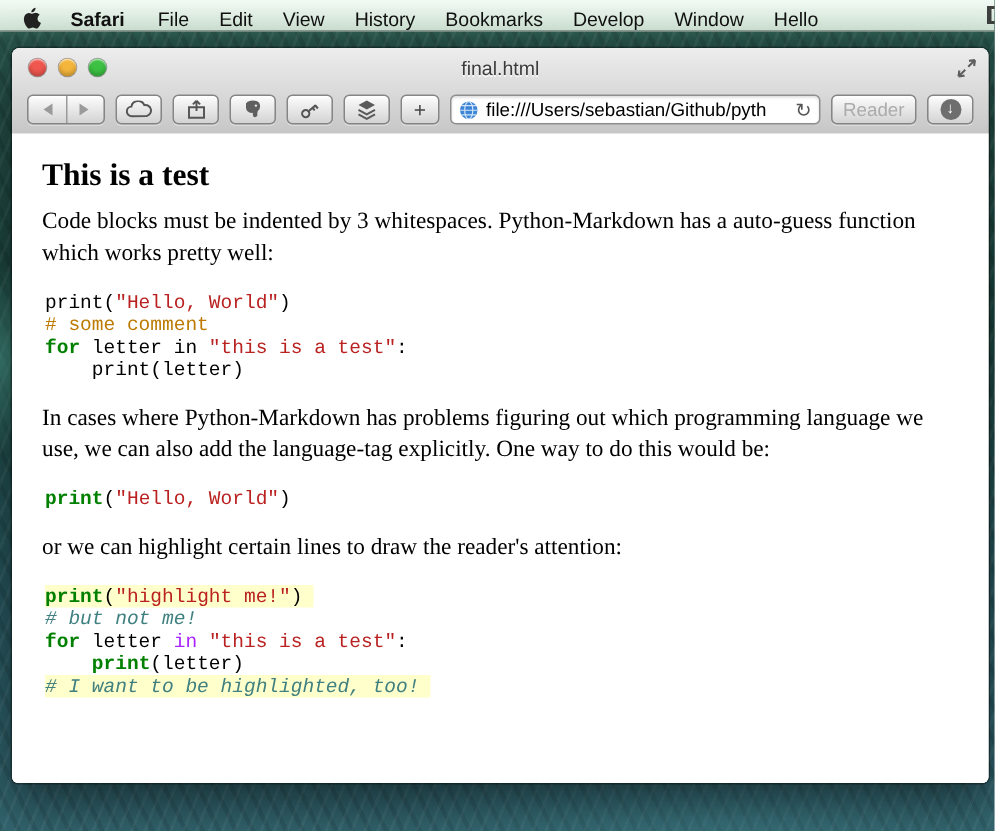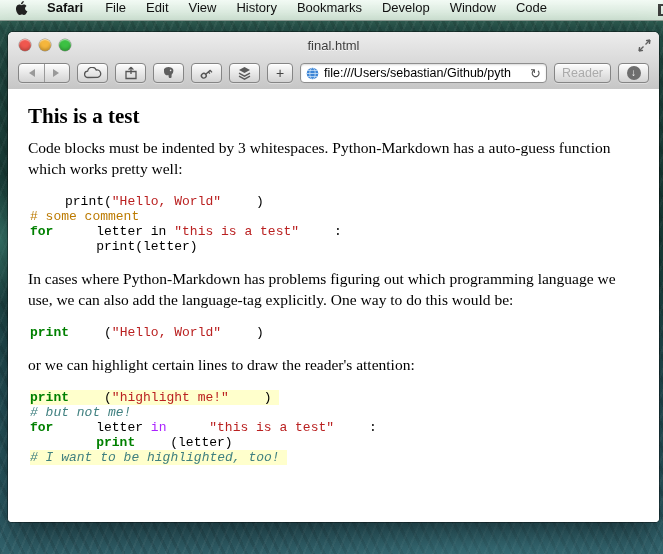--- a/index.html
+++ b/index.html
@@ -14,21 +14,21 @@
       repeating-linear-gradient(64deg, rgba(0,0,0,.10) 0 3px, transparent 3px 10px),
       linear-gradient(180deg,#4a8069 0%, #265149 5%, #1c453f 35%, #23525622 60%, transparent 100%),
       linear-gradient(180deg,#1e4741 0%, #1d4742 40%, #27565e 72%, #2d5f69 88%, #33656f 100%);
   }
 
   
   .menubar {
     position:absolute; left:0; top:0; width:663px; height:21px;
     background:linear-gradient(#f2faf4,#cfe3d4);
     border-bottom:1px solid rgba(20,40,30,.45);
-    display:flex; align-items:flex-start; font-size:13px; color:#111;
+    display:flex; align-items:flex-end; font-size:13px; color:#111;
   }
   .apple { margin:0 9px 0 14px; display:flex; align-items:center; }
   .menu-item { padding:0 10px; }
   .menu-item.app { font-weight:bold; padding-right:12px; }
   .menu-edge-glyph { position:absolute; right:-3px; top:4px; width:8px; height:12px;
     border-left:3px solid #222; border-top:2px solid #222; border-bottom:2px solid #222; opacity:.85;}
 
   
   .window {
     position:absolute; left:8px; top:32px; width:651px; height:490px;
@@ -80,21 +80,21 @@
   .content h1 { font-size:21px; margin:15px 0 8px; font-weight:bold; }
   .content p { font-size:15.5px; line-height:21px; margin:0 0 15px; }
   .content p .pline { white-space:nowrap; }
   pre.codehilite {
     font-family:"Liberation Mono", monospace; font-size:13px; line-height:15px;
     margin:0 0 14px; padding-left:2px; white-space:pre;
   }
   .code-line { height:15px; }
   .lwrap { display:inline-block; }
   .lwrap.hll { background:var(--hlbg); padding-right:7px; }
-  .tok-p  { color:var(--plain);margin-left:35px; }
+  .tok-p  { color:var(--plain); }
   .tok-k  { color:var(--kw); font-weight:bold; }
   .tok-s  { color:var(--str); }
   .tok-cp { color:var(--cpre); }
   .tok-c  { color:var(--cmt); font-style:italic; }
   .tok-ow { color:var(--ow); font-weight:normal; }
 </style>
 </head>
 <body>
 
 <div class="menubar">
@@ -108,21 +108,21 @@
   </span>
   <div style="display:flex">
       <span class="menu-item app">Safari</span>
       <span class="menu-item">File</span>
       <span class="menu-item">Edit</span>
       <span class="menu-item">View</span>
       <span class="menu-item">History</span>
       <span class="menu-item">Bookmarks</span>
       <span class="menu-item">Develop</span>
       <span class="menu-item">Window</span>
-      <span class="menu-item">Code</span>
+      <span class="menu-item">Hello</span>
     </div>
   <div class="menu-edge-glyph"></div>
 </div>
 
 <div class="window">
   <div class="chrome">
     <div class="titlebar">
       <div class="traffic">
         <div class="light" id="light-close" style="background: rgb(240, 87, 78);"></div>
         <div class="light" id="light-min" style="background: rgb(245, 182, 60);"></div>

